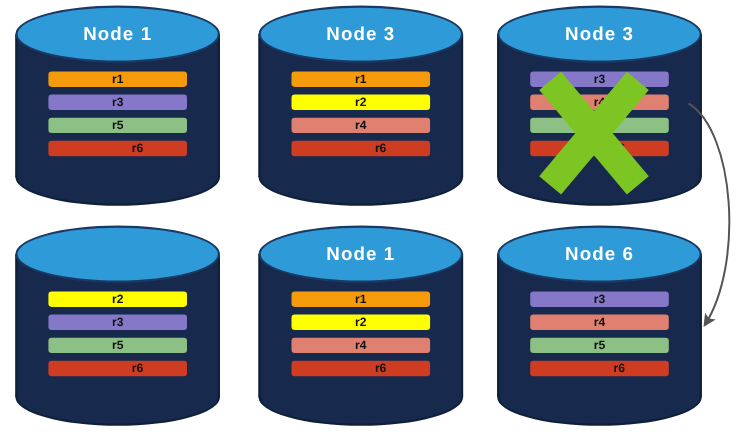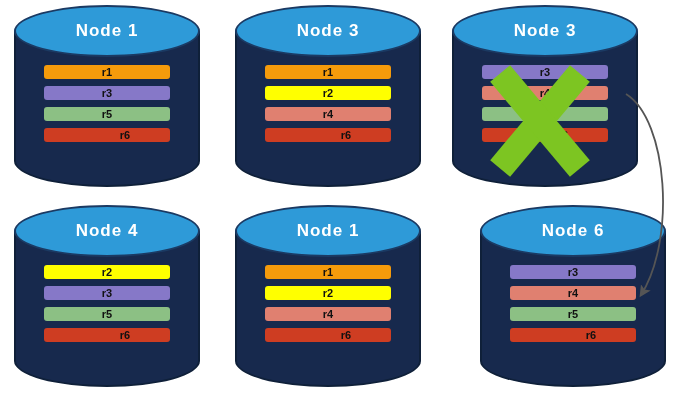--- a/index.html
+++ b/index.html
@@ -119,41 +119,40 @@
       </div>
       <div class="xmark" style="left: 28px; top: 54px; width: 120px; height: 124px; background: transparent;">
         <div class="xbar a" style="background: rgb(125, 197, 34);"></div>
         <div class="xbar b" style="background: rgb(125, 197, 34);"></div>
       </div>
     </div>
     <div class="node" style="left: 14px; top: 205px; width: 186px; height: 182px;">
       <div class="cyl-bottom" style="width: 186px; height: 52px; top: 130px;"></div>
       <div class="cyl-body" style="width: 186px; height: 130px; top: 26px;"></div>
       <div class="cyl-top" style="width: 186px; height: 52px;"></div>
-      <div class="node-title" style="width: 186px; top: 17px;">Node 4</div>
       <div class="rows" style="left: 30px; width: 126px; top: 60px;">
         <div class="row" style="background: rgb(255, 255, 0);">r2</div>
         <div class="row" style="background: rgb(134, 120, 200);">r3</div>
         <div class="row" style="background: rgb(140, 192, 132);">r5</div>
         <div class="row" style="background: rgb(206, 61, 34);">r6</div>
       </div>
     </div>
     <div class="node" style="left: 235px; top: 205px; width: 186px; height: 182px;">
       <div class="cyl-bottom" style="width: 186px; height: 52px; top: 130px;"></div>
       <div class="cyl-body" style="width: 186px; height: 130px; top: 26px;"></div>
       <div class="cyl-top" style="width: 186px; height: 52px;"></div>
       <div class="node-title" style="width: 186px; top: 17px;">Node 1</div>
       <div class="rows" style="left: 30px; width: 126px; top: 60px;">
         <div class="row" style="background: rgb(245, 155, 11);">r1</div>
         <div class="row" style="background: rgb(255, 255, 0);">r2</div>
         <div class="row" style="background: rgb(224, 128, 112);">r4</div>
         <div class="row" style="background: rgb(206, 61, 34);">r6</div>
       </div>
     </div>
-    <div class="node" style="left: 480px; top: 205px; width: 186px; height: 182px;">
+    <div class="node" style="left: 452px; top: 205px; width: 186px; height: 182px;">
       <div class="cyl-bottom" style="width: 186px; height: 52px; top: 130px;"></div>
       <div class="cyl-body" style="width: 186px; height: 130px; top: 26px;"></div>
       <div class="cyl-top" style="width: 186px; height: 52px;"></div>
       <div class="node-title" style="width: 186px; top: 17px;">Node 6</div>
       <div class="rows" style="left: 30px; width: 126px; top: 60px;">
         <div class="row" style="background: rgb(134, 120, 200);">r3</div>
         <div class="row" style="background: rgb(224, 128, 112);">r4</div>
         <div class="row" style="background: rgb(140, 192, 132);">r5</div>
         <div class="row" style="background: rgb(206, 61, 34);">r6</div>
       </div>

